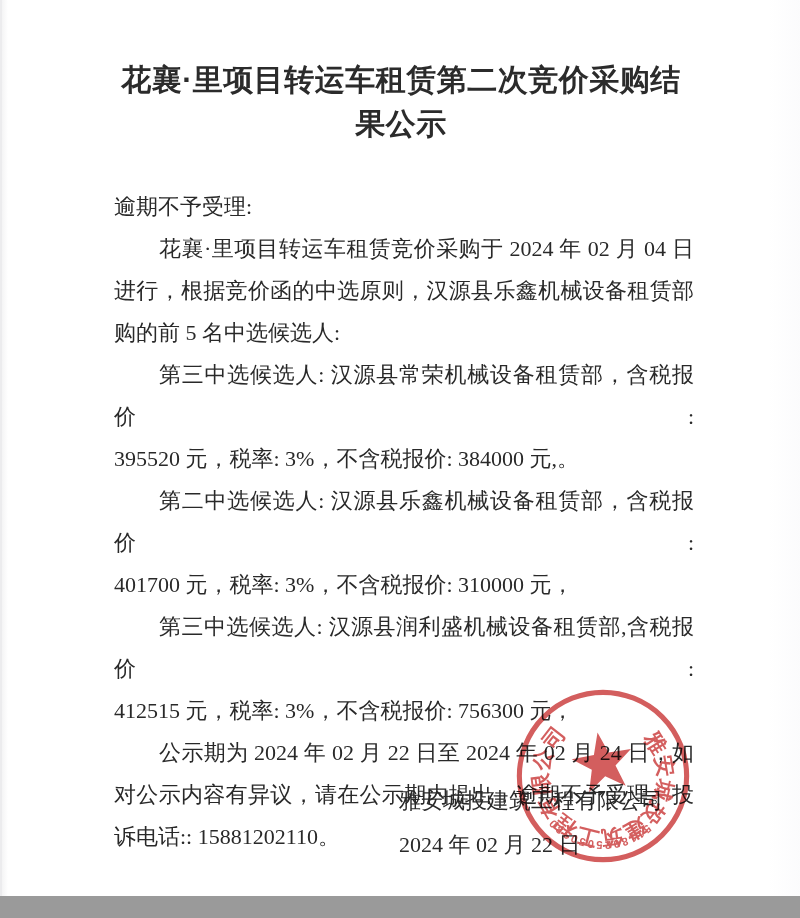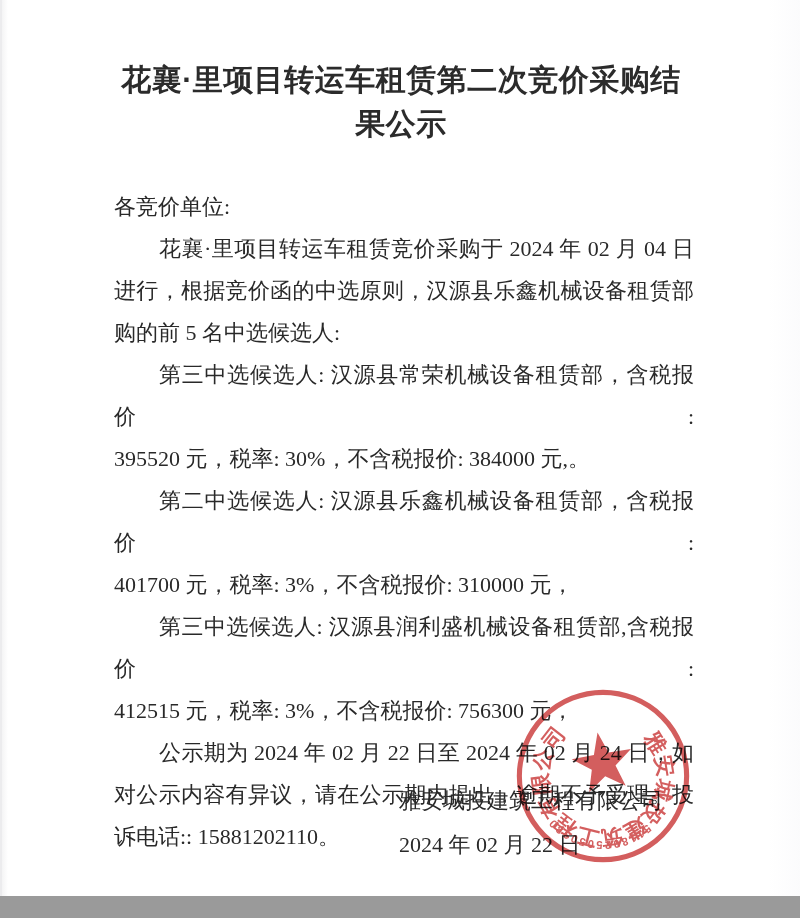--- a/index.html
+++ b/index.html
@@ -60,26 +60,26 @@
 <body>
 
 <div class="page">
 
   <div class="doc-title">
     <div>花襄·里项目转运车租赁第二次竞价采购结</div>
     <div>果公示</div>
   </div>
 
   <div class="body-text">
-    <div class="line">各竞价单位:</div>
+    <div class="line">逾期不予受理:</div>
     <div class="line ind fill">花襄·里项目转运车租赁竞价采购于 2024 年 02 月 04 日</div>
     <div class="line fill">进行，根据竞价函的中选原则，汉源县乐鑫机械设备租赁部</div>
     <div class="line">购的前 5 名中选候选人:</div>
     <div class="line ind fill">第三中选候选人: 汉源县常荣机械设备租赁部，含税报价:</div>
-    <div class="line">395520 元，税率: 30%，不含税报价: 384000 元,。</div>
+    <div class="line">395520 元，税率: 3%，不含税报价: 384000 元,。</div>
     <div class="line ind fill">第二中选候选人: 汉源县乐鑫机械设备租赁部，含税报价:</div>
     <div class="line">401700 元，税率: 3%，不含税报价: 310000 元，</div>
     <div class="line ind fill">第三中选候选人: 汉源县润利盛机械设备租赁部,含税报价:</div>
     <div class="line">412515 元，税率: 3%，不含税报价: 756300 元，</div>
     <div class="line ind fill">公示期为 2024 年 02 月 22 日至 2024 年 02 月 24 日，如</div>
     <div class="line fill">对公示内容有异议，请在公示期内提出，逾期不予受理。投</div>
     <div class="line">诉电话:: 15881202110。</div>
   </div>
 
   <div class="signature">

